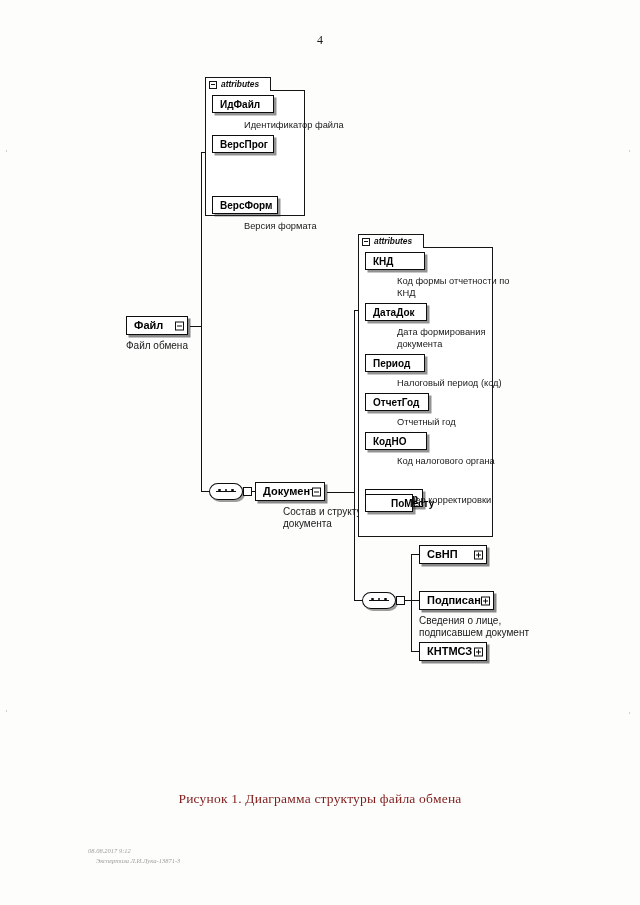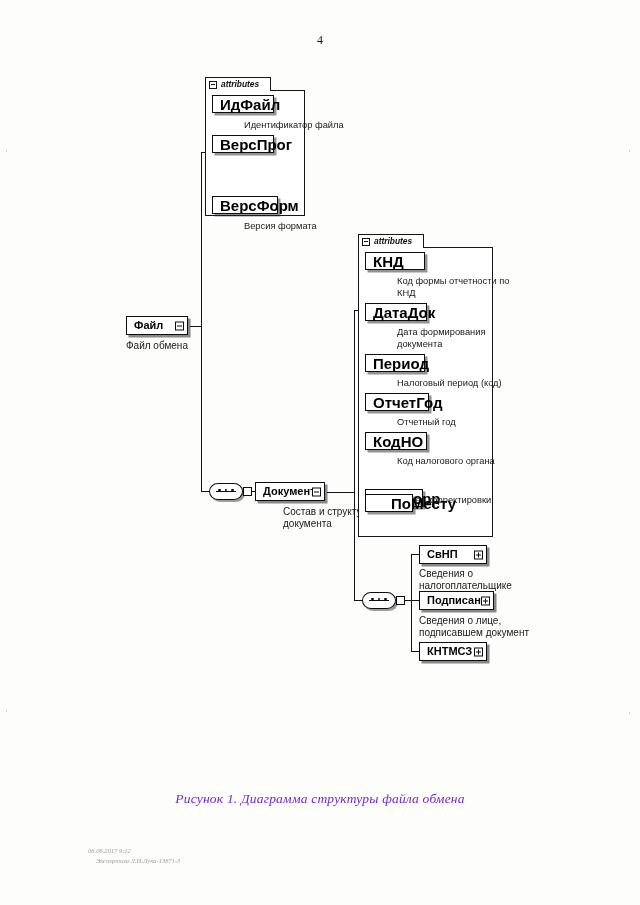--- a/index.html
+++ b/index.html
@@ -10,23 +10,22 @@
     -webkit-font-smoothing:none;
   }
   
   .page{position:absolute;inset:0;background:#fdfdfc;}
   .page-number{
     position:absolute;left:0;top:33px;width:640px;text-align:center;
     font-family:"Liberation Serif",serif;font-size:12px;color:#1a1a1a;
   }
   .caption{
     position:absolute;left:0;top:791px;width:640px;text-align:center;
-    font-family:"Liberation Serif",serif;font-size:13.5px;color:#6d28d9;
+    font-family:"Liberation Serif",serif;font-size:13.5px;color:#7f1d1d;
     letter-spacing:.2px;
-    font-style:italic;
   }
   .footer{
     position:absolute;left:88px;top:846px;width:300px;
     font-family:"Liberation Serif",serif;font-style:italic;
     font-size:6.5px;line-height:10px;color:#8d8d8d;
     opacity:.85;
   }
   .footer div{white-space:nowrap;}
 
   
@@ -94,21 +93,21 @@
     position:absolute;height:1.3px;background:#151515;
   }
 
   .attrbox{
     position:absolute;box-sizing:border-box;
     border:1.6px solid #0d0d0d;background:#fff;
     box-shadow:2.5px 2.5px 0 0 rgba(40,40,40,.5);
     height:18px;display:flex;align-items:center;
   }
   .attrbox .alabel{
-    font-weight:bold;font-size:15px;line-height:11px;padding-left:7px;
+    font-weight:bold;font-size:10px;line-height:11px;padding-left:7px;
     white-space:nowrap;color:#000;
   }
   .attrdesc{
     position:absolute;font-size:9.3px;line-height:12.4px;color:#191919;
     white-space:pre-line;
     padding-left:32px;
   }
 
   
   .ln{position:absolute;background:#121212;}
@@ -261,22 +260,20 @@
     <span class="ln h" style="left:404px;top:600px;width:8px;"></span>
     <span class="ln v" style="left:411px;top:554px;height:98px;"></span>
     <span class="ln h" style="left:411px;top:554px;width:9px;"></span>
     <span class="ln h" style="left:411px;top:600px;width:9px;"></span>
     <span class="ln h" style="left:411px;top:651px;width:9px;"></span>
 
     <div class="node" style="left:419px;top:545px;width:68px;">
       <span class="label">СвНП</span>
       <span class="expander plus"></span>
     </div>
-    <div class="desc" style="left:419px;top:568px;width:120px;">Сведения о
-налогоплательщике</div>
 
     <div class="node" style="left:419px;top:591px;width:75px;">
       <span class="label">Подписант</span>
       <span class="expander plus"></span>
     </div>
     <div class="desc" style="left:419px;top:615px;width:120px;">Сведения о лице,
 подписавшем документ</div>
 
     <div class="node" style="left:419px;top:642px;width:68px;">
       <span class="label">КНТМСЗ</span>

